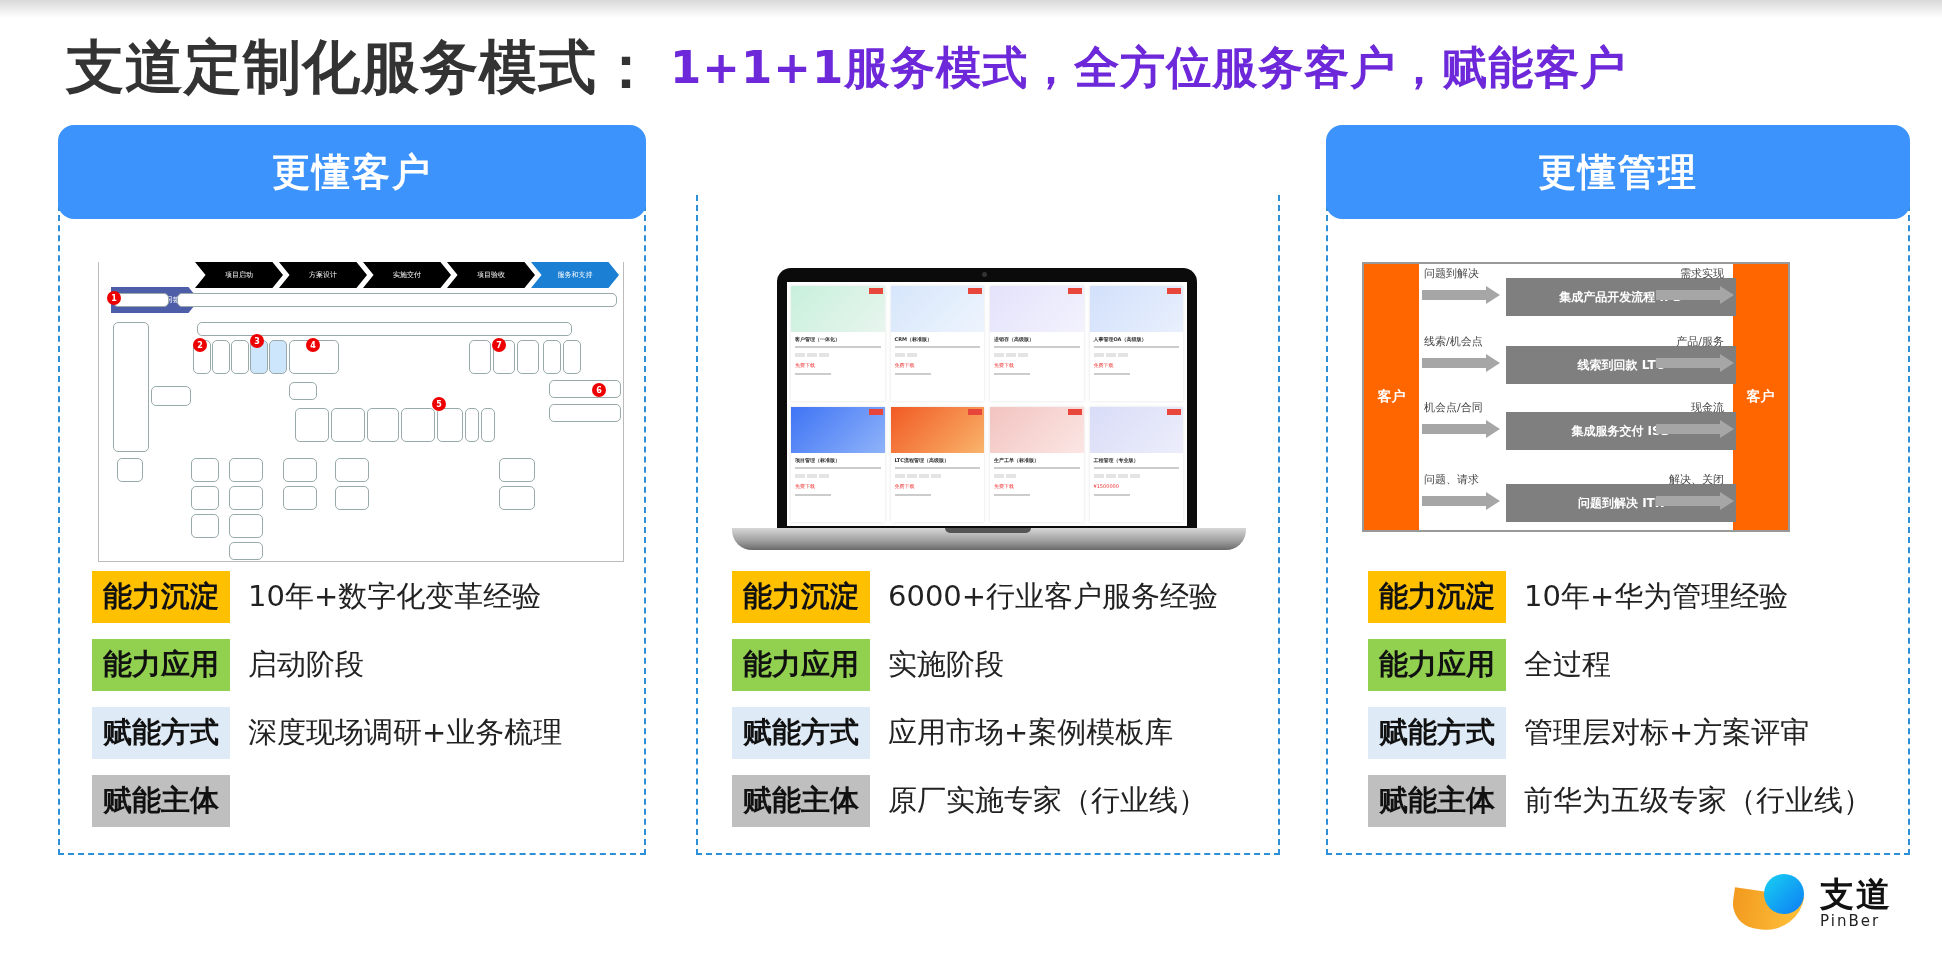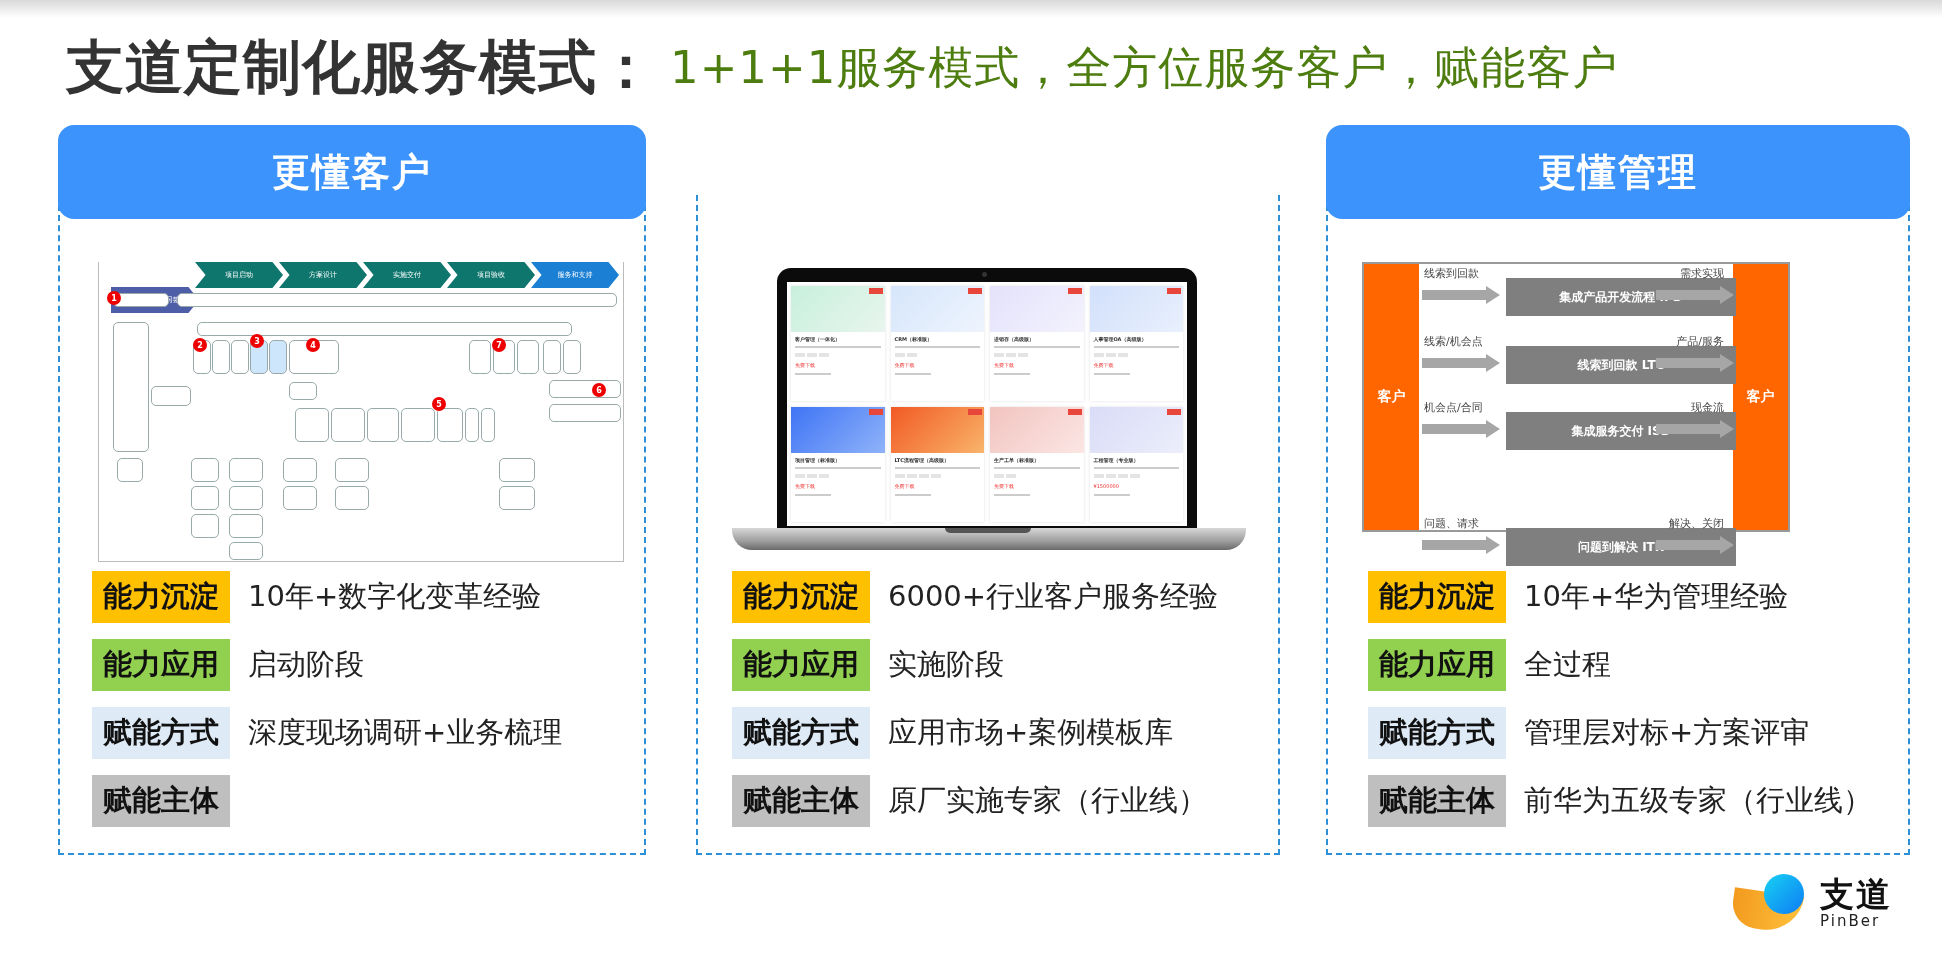--- a/index.html
+++ b/index.html
@@ -4,21 +4,21 @@
 <style>
   * { box-sizing: border-box; margin: 0; padding: 0; }
   html, body { width: 1942px; height: 956px; background: #ffffff; overflow: hidden; }
   body { position: relative; font-family: "DejaVu Sans", "Liberation Sans", sans-serif; color: #222; }
 
   .top-shadow { position: absolute; left: 0; top: 0; width: 1942px; height: 18px;
     background: linear-gradient(to bottom, #d9d9d9, #ffffff); }
 
   .title { position: absolute; left: 66px; top: 28px; height: 80px; display: flex; align-items: center; white-space: nowrap; }
   .title-main { font-size: 58px; font-weight: bold; color: #333; letter-spacing: 1px; }
-  .title-sub { font-size: 45px; font-weight: normal; color: #4d7c0f; margin-left: 14px; letter-spacing: 1px; }
+  .title-sub { font-size: 45px; font-weight: bold; color: #6d28d9; margin-left: 14px; letter-spacing: 1px; }
 
   .panel { position: absolute; top: 125px; height: 730px; }
   .panel-frame { position: absolute; left: 0; top: 70px; right: 0; bottom: 0;
     border: 2px dashed #2d8fd8; border-top: none; }
   .panel-header { position: absolute; left: 0; top: 0; right: 0; height: 94px;
     background: #3c93fb; border-radius: 16px; display: flex; align-items: center; justify-content: center;
     color: #fff; font-size: 38px; font-weight: bold; letter-spacing: 2px; }
 
   .panel-image { position: absolute; left: 38px; top: 130px; }
 
@@ -27,21 +27,21 @@
   .row { display: flex; align-items: center; height: 52px; margin-bottom: 16px; }
   .tag { width: 138px; height: 52px; display: flex; align-items: center; justify-content: center;
     font-size: 29px; font-weight: bold; color: #111; }
   .row-text { margin-left: 18px; font-size: 29px; color: #222; white-space: nowrap; }
 
   
   .pmap { position: relative; width: 526px; height: 300px; border: 1px solid #bbb; border-top: none; background: #fff; }
   .chev-row { position: absolute; left: 12px; top: 0; display: flex; }
   .chev { height: 26px; width: 88px; margin-right: -4px; color: #fff; font-size: 7px;
     display: flex; align-items: center; justify-content: center;
-    clip-path: polygon(0 0, 88% 0, 100% 50%, 88% 100%, 0 100%, 12% 50%); background: #0f766e; }
+    clip-path: polygon(0 0, 88% 0, 100% 50%, 88% 100%, 0 100%, 12% 50%); background: #000000; }
   .chev.first { background: #4e5da8; clip-path: polygon(0 0, 88% 0, 100% 50%, 88% 100%, 0 100%); margin-top: 25px; }
   .chev.last { background: #1b7fd3; }
   .pbox { position: absolute; border: 1px solid #9aa; border-radius: 5px; background: #fff; font-size: 5px; color: #666;
     display: flex; align-items: center; justify-content: center; text-align: center; }
   .pbox.red { color: #e33; }
   .pbox.blue { background: #cde6fb; }
   .pbadge { position: absolute; width: 14px; height: 14px; border-radius: 50%; background: #e00; color: #fff;
     font-size: 8px; font-weight: bold; display: flex; align-items: center; justify-content: center; }
 
   
@@ -342,21 +342,21 @@
 <div class="panel" style="left:1326px; width:584px;">
   <div class="panel-frame"></div>
   <div class="panel-header">更懂管理</div>
 
   <div class="panel-image" style="left:36px; top:137px;">
     <div class="mflow">
       <div class="cust left">客户</div>
       <div class="cust right">客户</div>
 
       <div class="flow-row" style="top:2px;">
-        <div class="in-label">线索到回款</div>
+        <div class="in-label">问题到解决</div>
         <div class="arrow in">
             <div class="shaft"></div>
             <div class="head"></div>
           </div>
         <div class="proc">集成产品开发流程 IPD</div>
         <div class="out-label">需求实现</div>
         <div class="arrow out">
             <div class="shaft"></div>
             <div class="head"></div>
           </div>
@@ -380,21 +380,21 @@
             <div class="shaft"></div>
             <div class="head"></div>
           </div>
         <div class="proc">集成服务交付 ISD</div>
         <div class="out-label">现金流</div>
         <div class="arrow out">
             <div class="shaft"></div>
             <div class="head"></div>
           </div>
       </div>
-      <div class="flow-row" style="top:208px;margin-top:44px;">
+      <div class="flow-row" style="top:208px;">
         <div class="in-label">问题、请求</div>
         <div class="arrow in">
             <div class="shaft"></div>
             <div class="head"></div>
           </div>
         <div class="proc">问题到解决 ITR</div>
         <div class="out-label">解决、关闭</div>
         <div class="arrow out">
             <div class="shaft"></div>
             <div class="head"></div>

